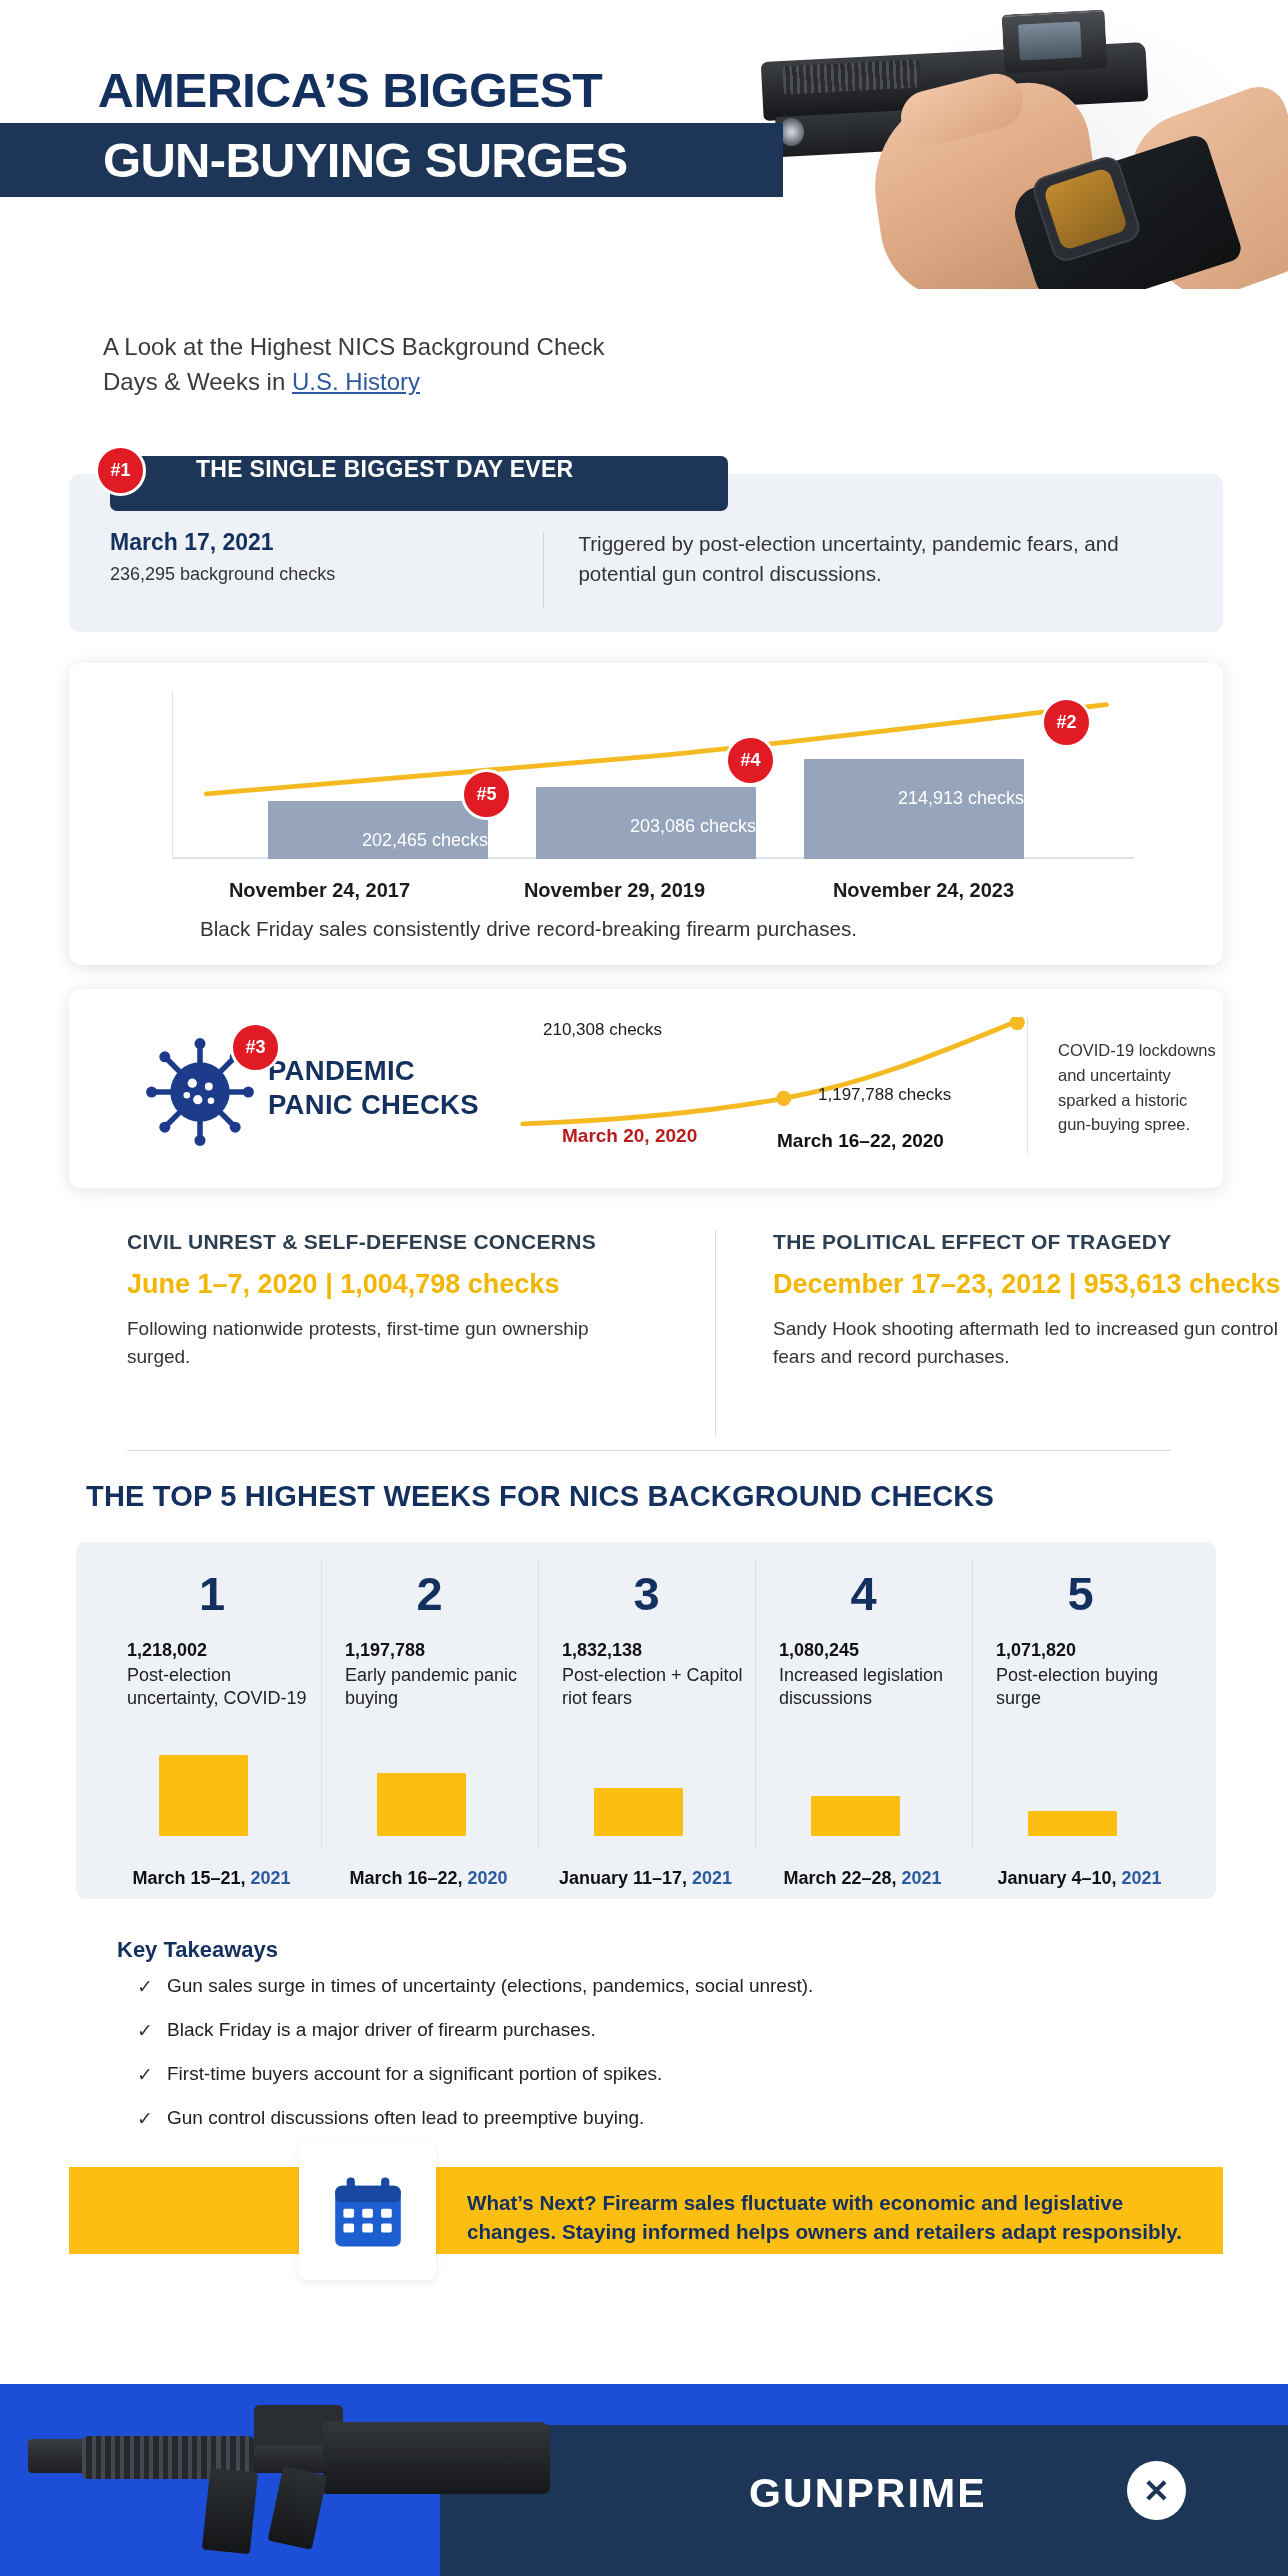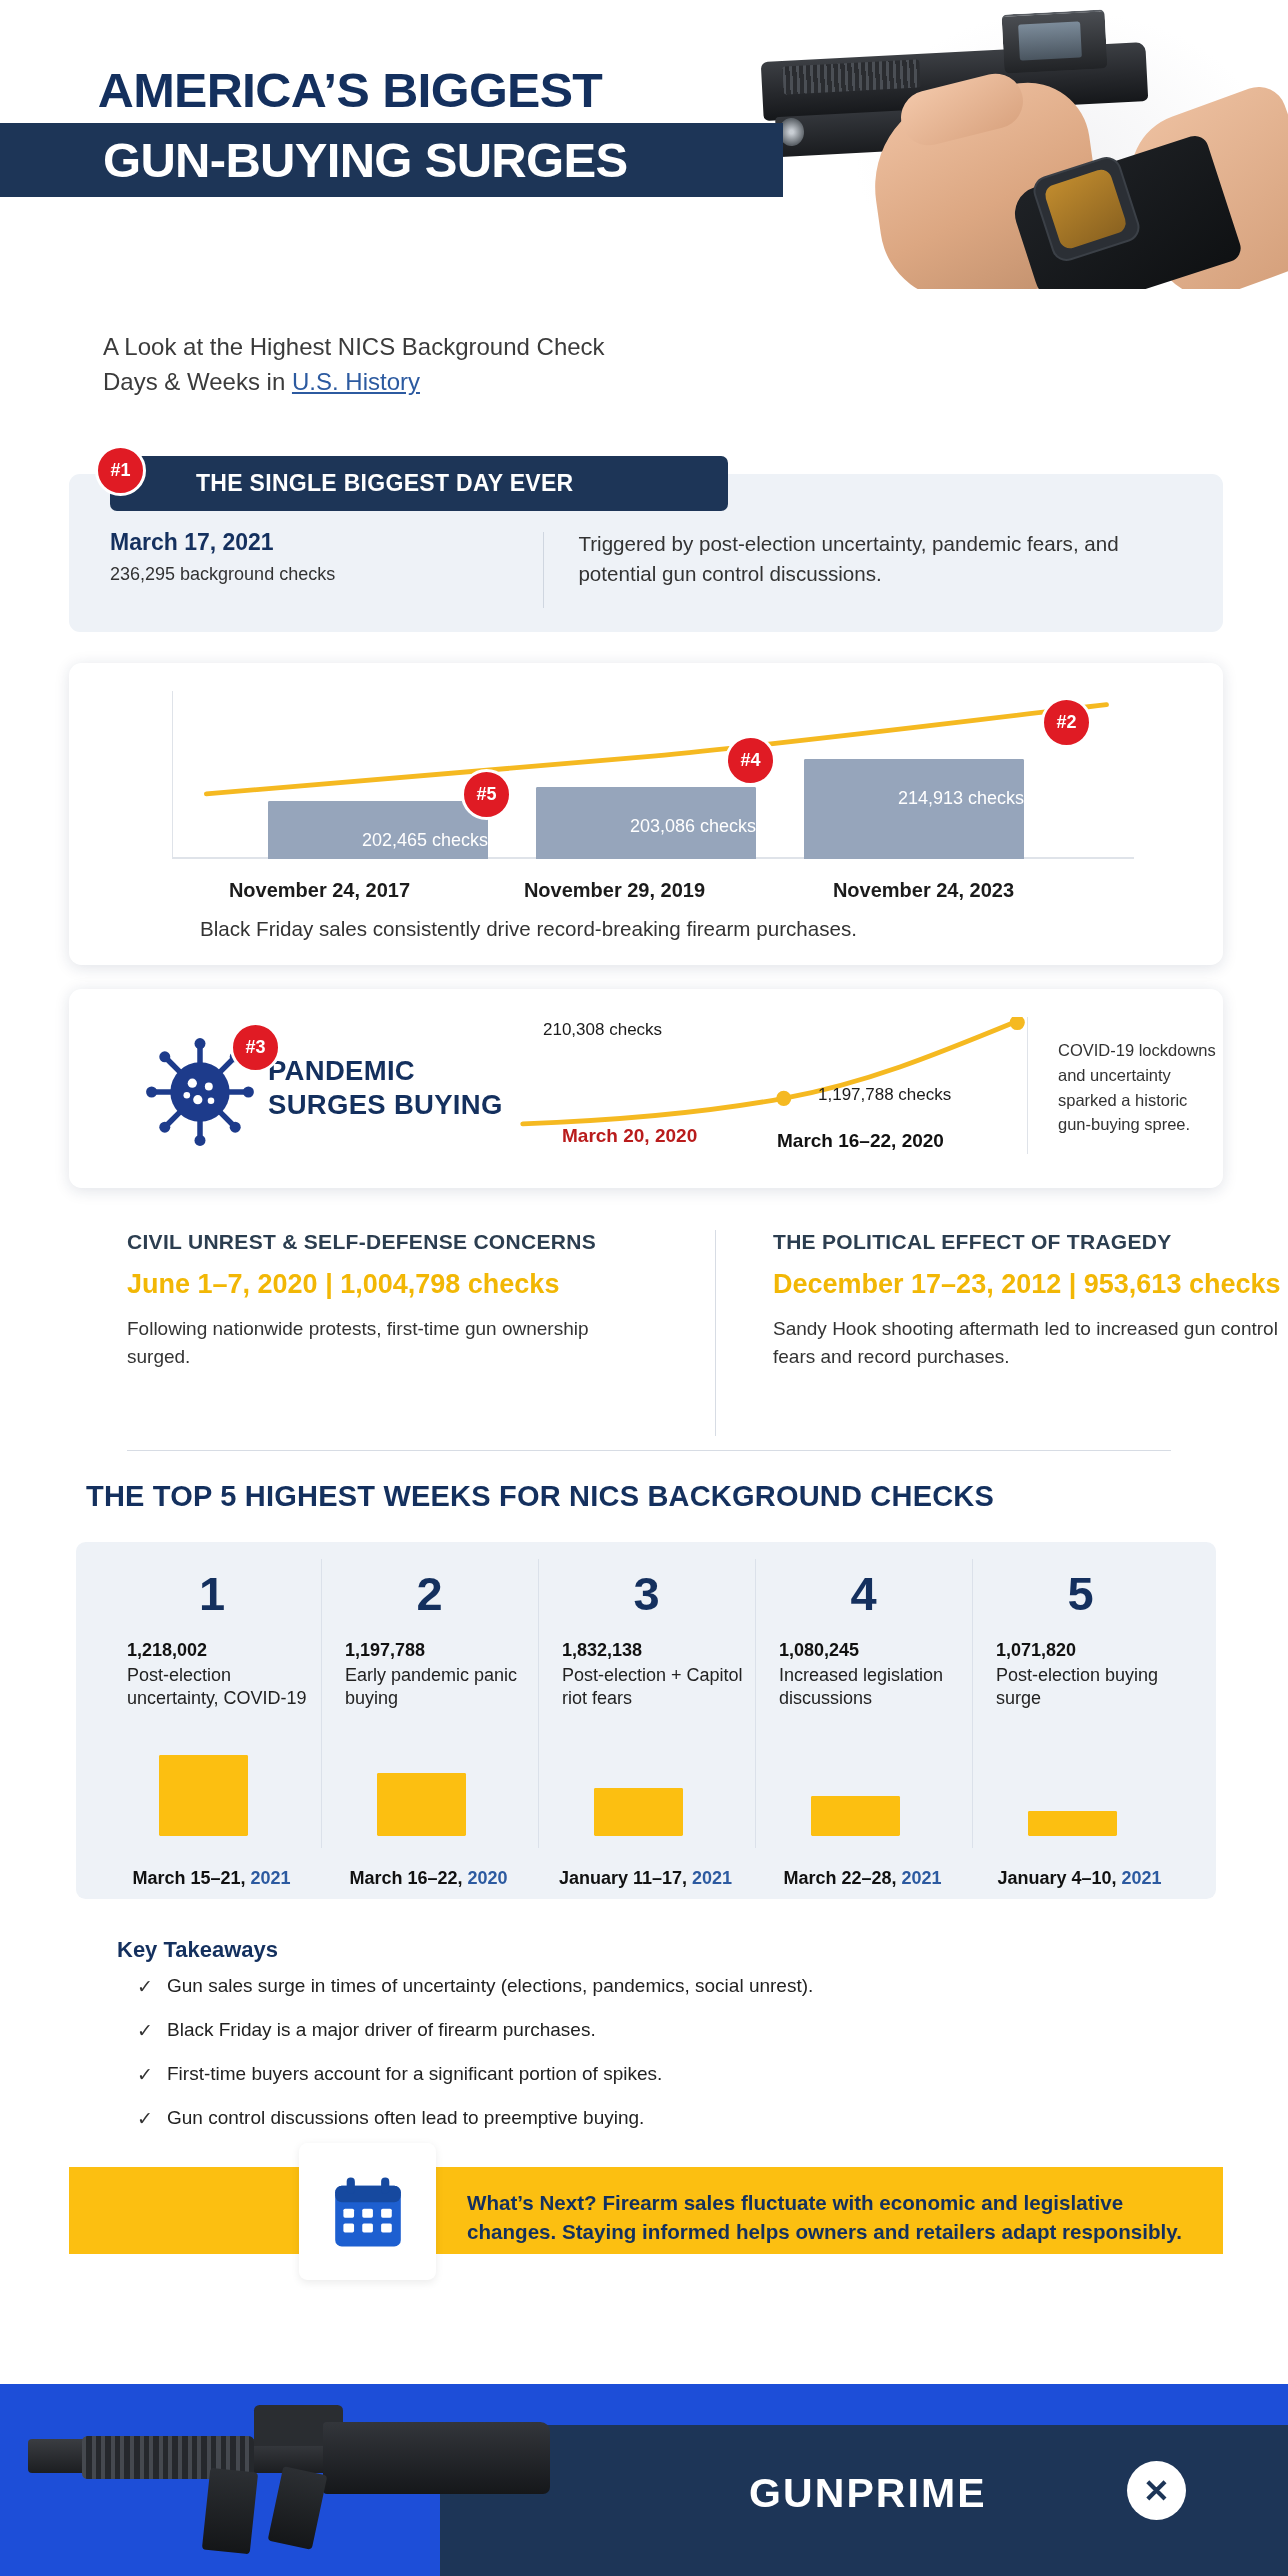--- a/index.html
+++ b/index.html
@@ -177,21 +177,21 @@
   .sec1 {
     position: absolute; left: 69px; top: 474px;
     width: 1154px; height: 158px;
     background: #eef2f7; border-radius: 11px;
   }
   .ribbon {
     position: absolute; left: 41px; top: -18px;
     width: 618px; height: 55px;
     background: #1d3557;
     border-radius: 6.9px;
-    display: flex; align-items: center;
+    display: flex; 
   }
   .ribbon-text {
     color: #fff; font-size: 23px; font-weight: 700;
     letter-spacing: 0.3px; padding-left: 86px;
   }
   .badge {
     position: absolute;
     width: 51px; height: 51px; border-radius: 50%;
     background: #e01b24; color: #fff;
     display: flex; align-items: center; justify-content: center;
@@ -493,21 +493,21 @@
             <circle cx="58" cy="45" r="3.6"></circle>
           <circle cx="48" cy="57" r="4.2"></circle>
             <circle cx="60" cy="58" r="3"></circle>
           <circle cx="38" cy="53" r="3"></circle>
         </g>
       </svg>
     </div>
     <div class="badge">#3</div>
     <div class="pan-title">
       <span>PANDEMIC</span><br>
-      <span>SURGES BUYING</span>
+      <span>PANIC CHECKS</span>
     </div>
 
     <div class="pan-chart">
       <svg viewBox="0 0 760 190" width="522" height="131" preserveAspectRatio="none">
         <path d="M 20 155 C 160 150, 280 140, 400 118 C 520 96, 620 55, 740 6" fill="none" stroke="#f5b921" stroke-width="7" stroke-linecap="round"></path>
         <circle cx="400" cy="118" r="11" fill="#f5b921"></circle>
         <circle cx="740" cy="8" r="11" fill="#f5b921"></circle>
       </svg>
     </div>
     <div class="pan-lab1">210,308 checks</div>

